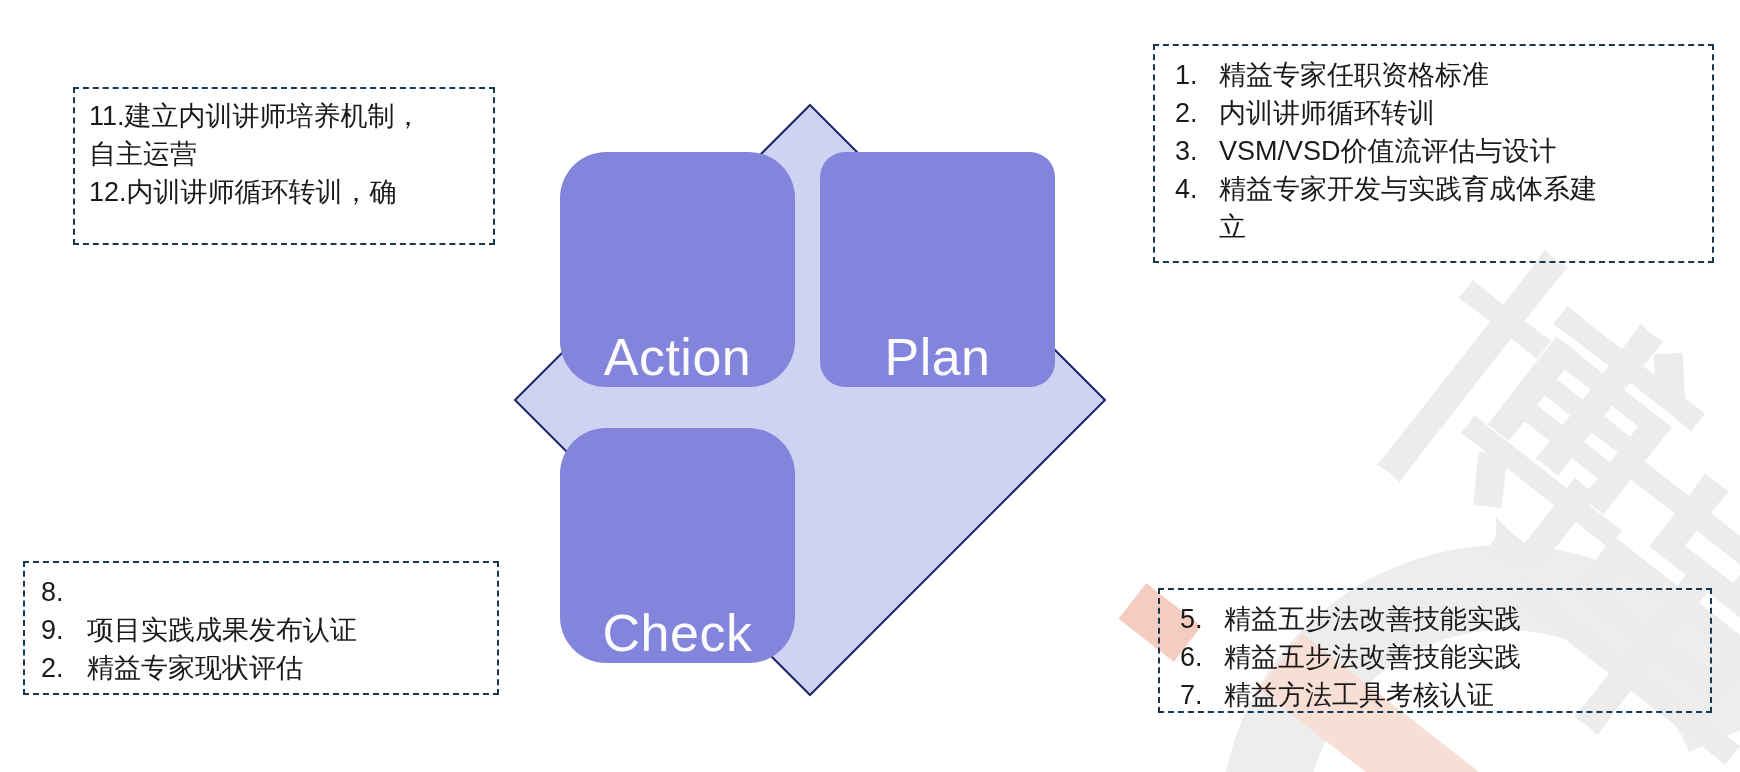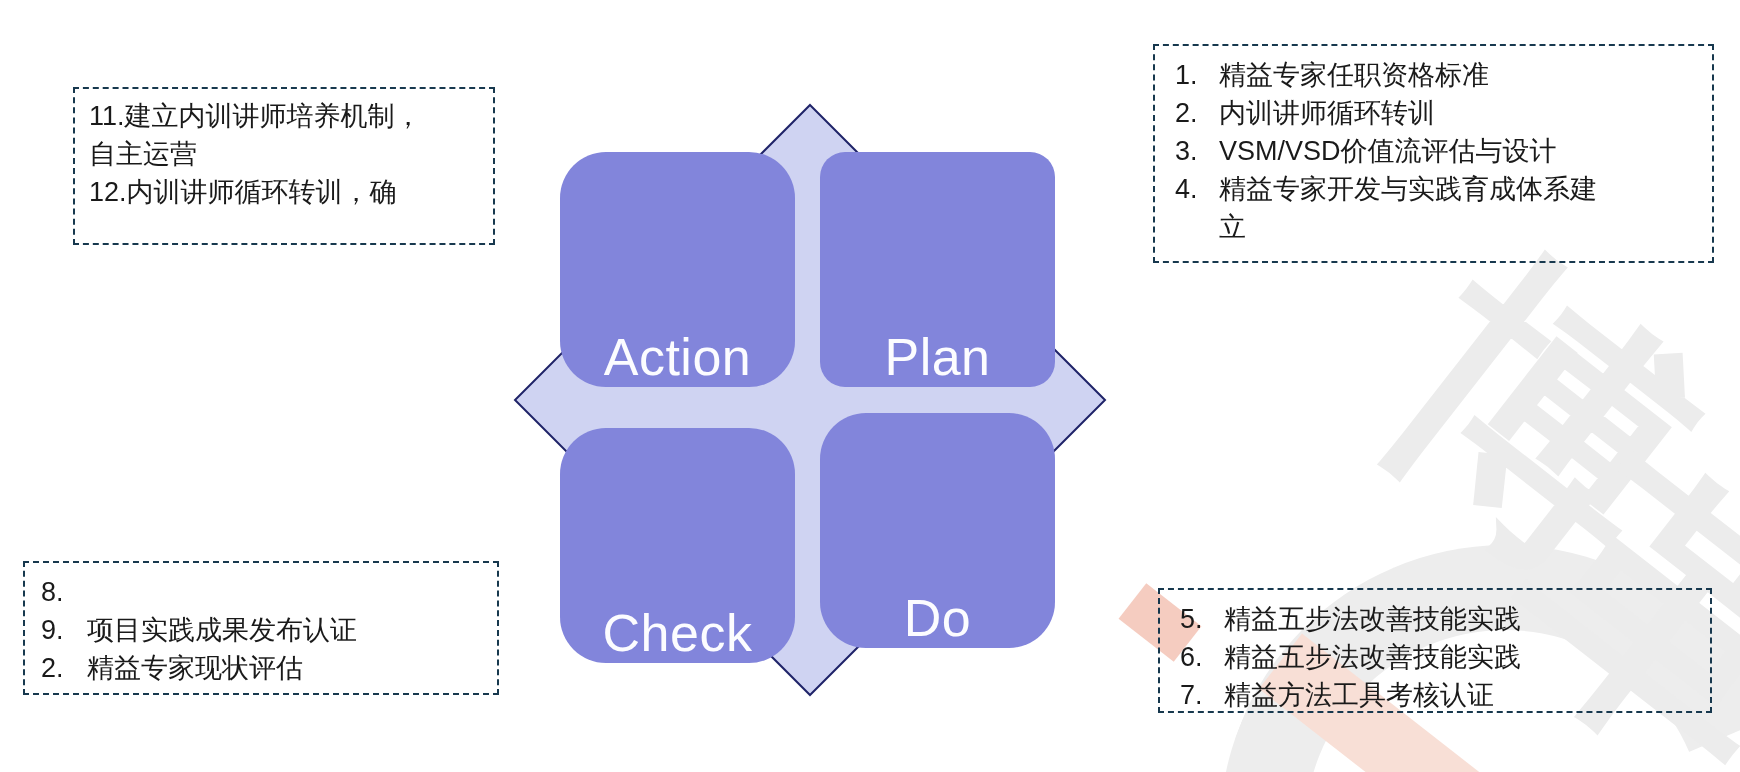--- a/index.html
+++ b/index.html
@@ -71,23 +71,20 @@
 
   <div class="tile" id="tile-action">
     <span class="tile-label">Action</span>
   </div>
   <div class="tile" id="tile-plan">
     <span class="tile-label">Plan</span>
   </div>
   <div class="tile" id="tile-check">
     <span class="tile-label">Check</span>
   </div>
-  <div class="tile" id="tile-do">
-    <span class="tile-label">Do</span>
-  </div>
 
   <div class="note-box" id="box-action-notes">
     <div class="note-line">11.建立内训讲师培养机制，</div>
     <div class="note-line">自主运营</div>
     <div class="note-line">12.内训讲师循环转训，确</div>
   </div>
 
   <div class="note-box" id="box-plan-notes">
     <div class="note-row">
       <span class="num">1.</span>

